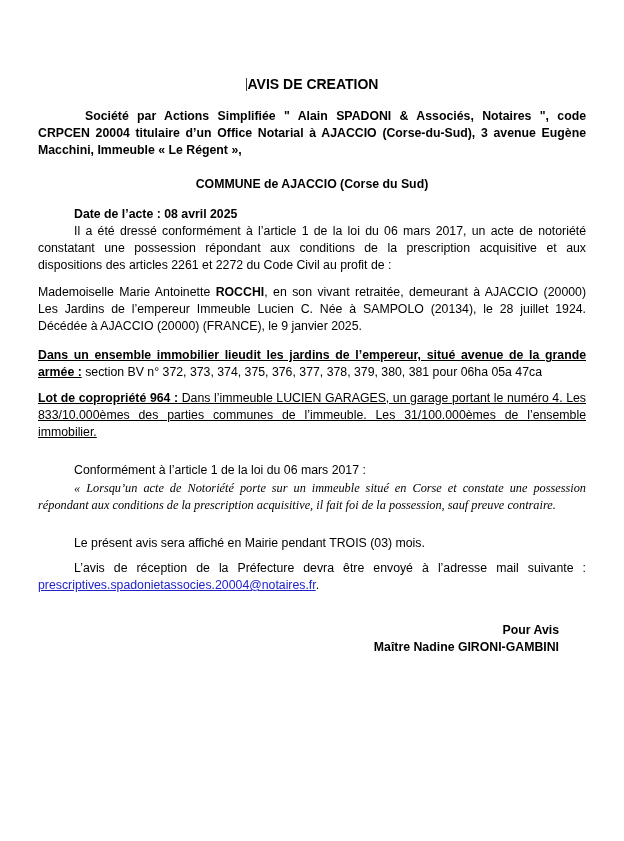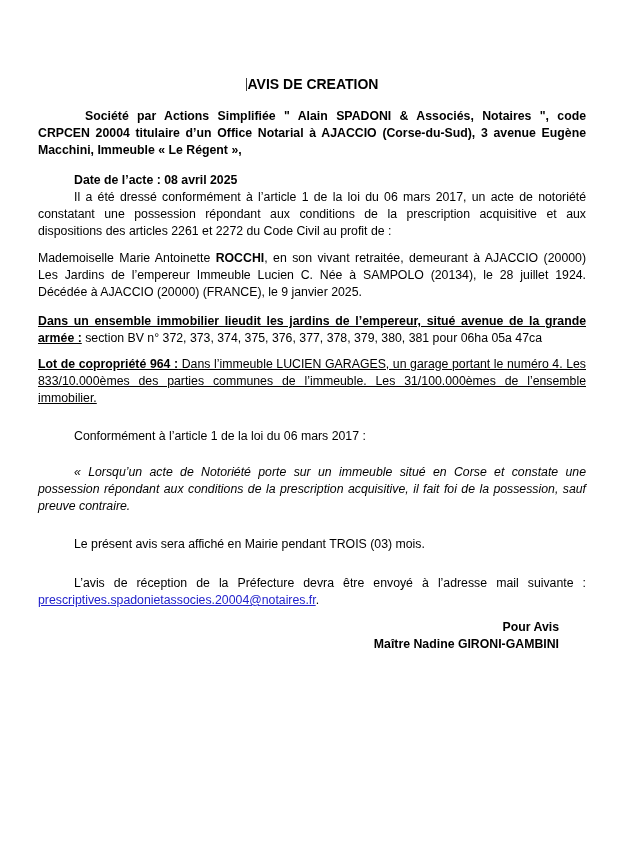--- a/index.html
+++ b/index.html
@@ -39,44 +39,47 @@
   }
 
   .office    { margin-top: 15px; font-weight: bold; text-indent: 47px; }
   .commune   { margin-top: 17px; font-weight: bold; }
   .act-date  { margin-top: 13px; font-weight: bold; text-indent: 36px; }
   .suivant   { margin-top: 10px; }
   .rocchi    { margin-top: 10px; }
   .ensemble  { margin-top: 12px; }
   .lot       { margin-top: 9px; text-decoration: underline; }
   .conform   { margin-top: 21px; }
-  .quote1    { margin-top: 19px; }
+  .quote1    { margin-top: 1px; font-family: Liberation Serif, serif; }
   .affiche   { margin-top: 21px; }
-  .mail      { margin-top: 22px; }
-  .signature { margin-top: 10px; font-weight: bold; margin-right: 27px; line-height: 17px; }
+  .mail      { margin-top: 8px; }
+  .signature { margin-top: 28px; font-weight: bold; margin-right: 27px; line-height: 17px; }
 
   a.email-link {
     color: #2222CC;
     text-decoration: underline;
     cursor: pointer;
   }
 </style>
 </head>
 <body>
 
 <div class="page">
 
   <div class="title-block center">
     <div><span class="caret"></span><span>AVIS DE CREATION</span></div>
   </div>
 
   <p class="office">
     <span>Société par Actions Simplifiée " Alain SPADONI &amp; Associés, Notaires ", code CRPCEN 20004 titulaire d’un Office Notarial à AJACCIO (Corse-du-Sud), 3 avenue Eugène Macchini, Immeuble « Le Régent »,</span>
   </p>
 
+  <p class="commune center">
+    <span>COMMUNE de AJACCIO (Corse du Sud)</span>
+  </p>
 
   <p class="act-date">
     <span>Date de l’acte : 08 avril 2025</span>
   </p>
 
 
   <p class="indent">
     <span>Il a été dressé conformément à l’article 1 de la loi du 06 mars 2017, un acte de notoriété constatant une possession répondant aux conditions de la prescription acquisitive et aux dispositions des articles 2261 et 2272 du Code Civil au profit de :</span>
   </p>
 

